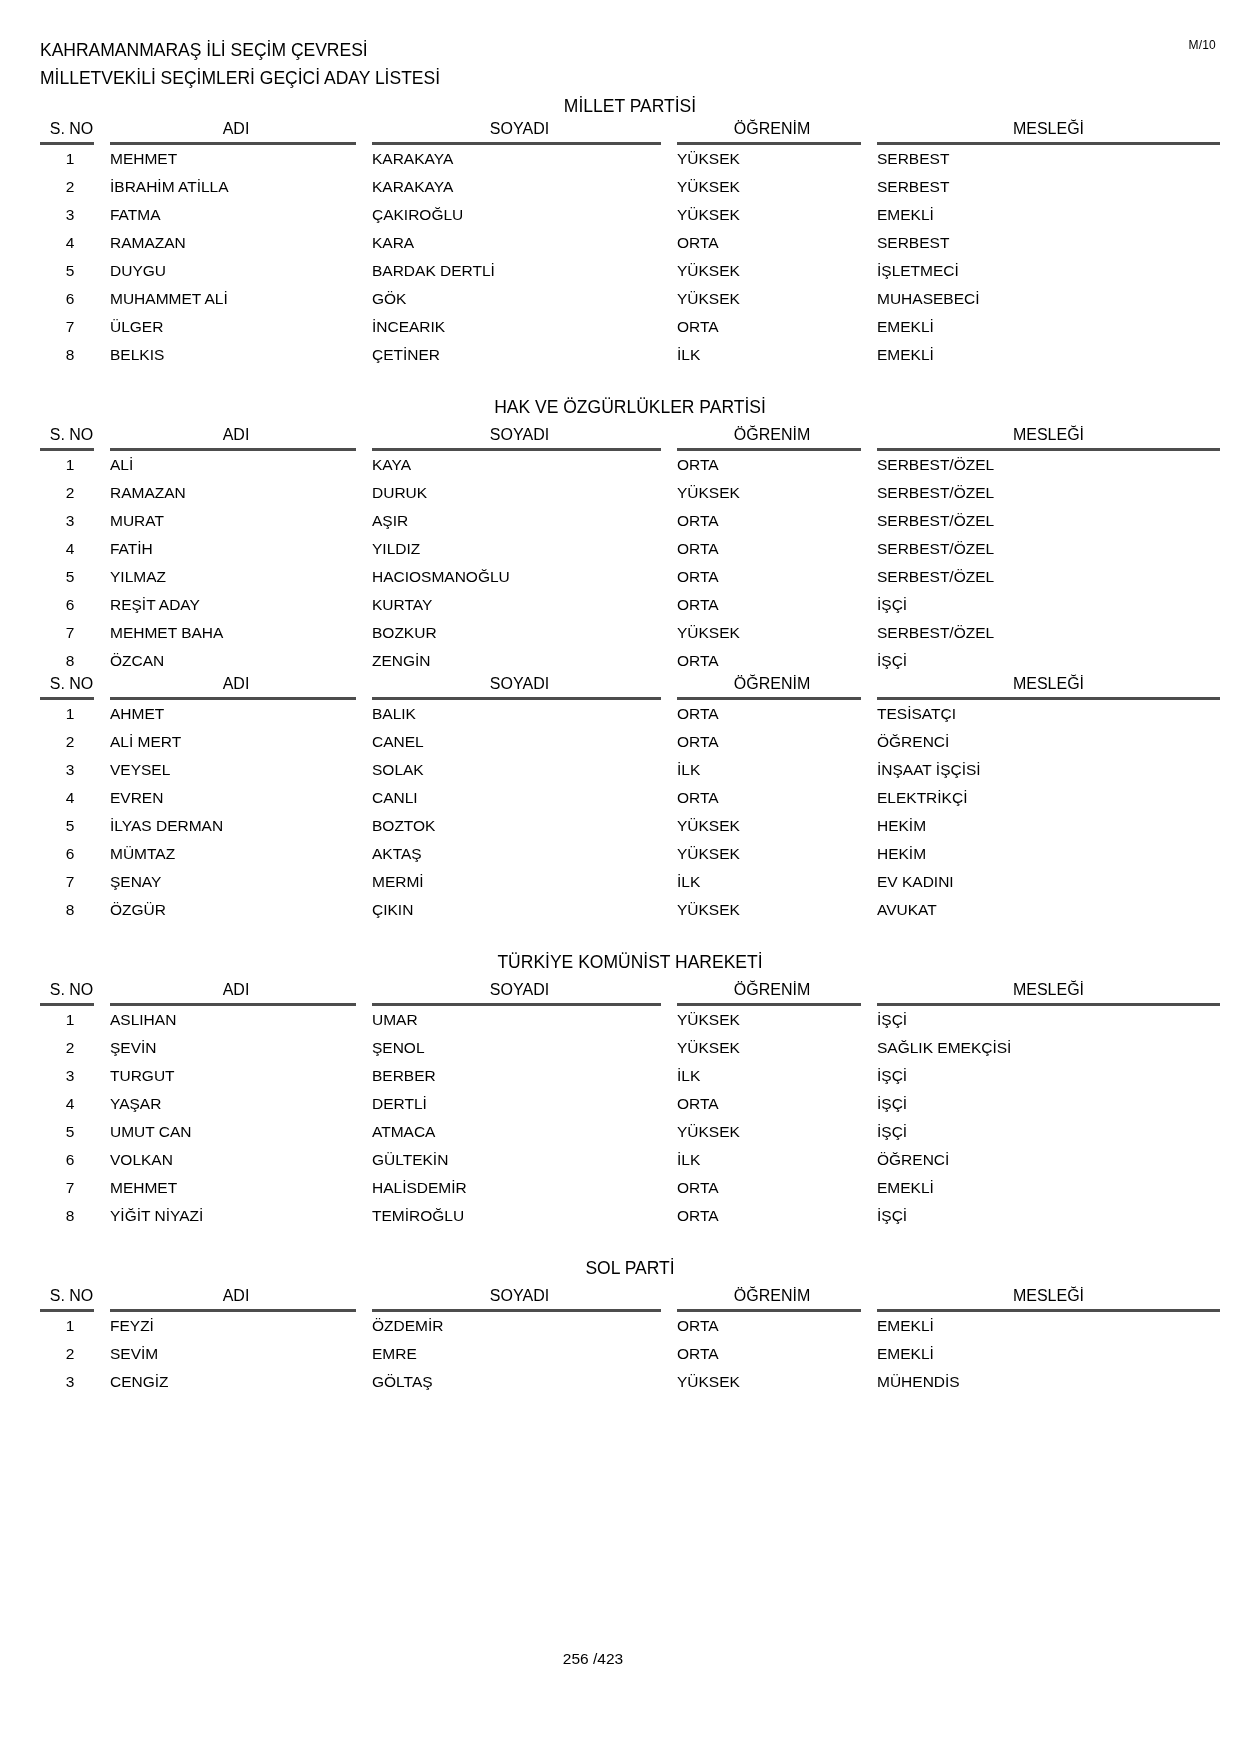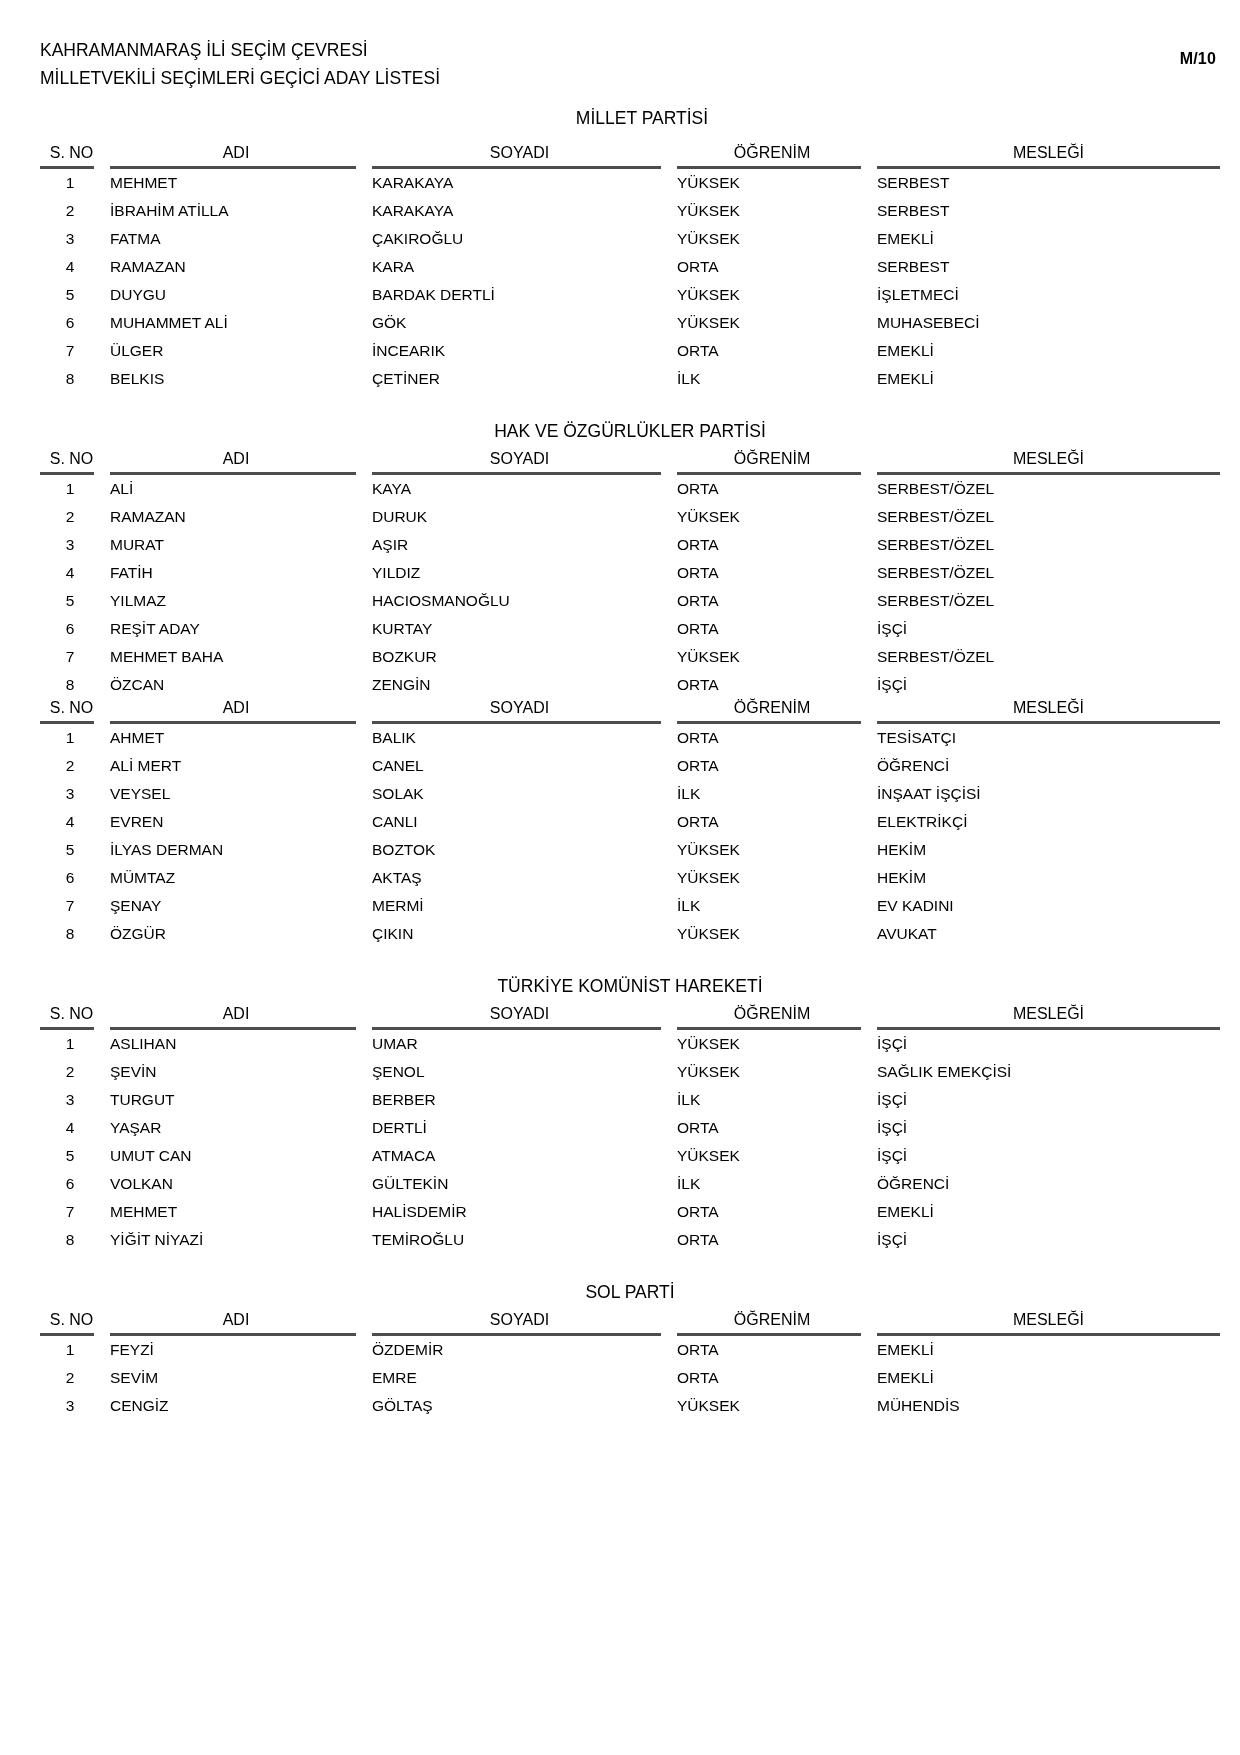--- a/index.html
+++ b/index.html
@@ -13,44 +13,43 @@
     height: 1755px;
     box-sizing: border-box;
     padding: 36px 20px 0 40px;
     background: #ffffff;
     color: #000000;
     font-family: "Liberation Sans", "DejaVu Sans", sans-serif;
     overflow: hidden;
   }
   .doc-code {
     position: absolute;
-    top: 50px;
+    top: 38px;
     right: 24px;
-    font-size: 16px;
+    font-size: 12px;
     letter-spacing: 0.2px;
-    font-weight: bold;
   }
   .title-block {
     width: 1180px;
     font-size: 17.5px;
     line-height: 28px;
     white-space: nowrap;
   }
   .party-section { width: 1180px; }
   .party-title {
     width: 1180px;
     text-align: center;
     font-size: 17.5px;
     font-weight: 400;
     line-height: 20px;
     margin: 28px 0 9px 0;
     white-space: nowrap;
   }
   .party-section:first-of-type .party-title {
-    margin: 12px;
+    margin: 0;
     line-height: 28px;
   }
   table.candidates {
     width: 1180px;
     table-layout: fixed;
     border-collapse: separate;
     border-spacing: 0;
   }
   col.c-no      { width: 60px;  }
   col.c-adi     { width: 262px; }
@@ -502,13 +501,14 @@
     <td>CENGİZ</td>
     <td>GÖLTAŞ</td>
     <td>YÜKSEK</td>
     <td>MÜHENDİS</td>
   </tr>
 </tbody>
     </table>
   </section>
 </div>
 
+  <div class="page-number">256 /423</div>
 </div>
 
 </body></html>

